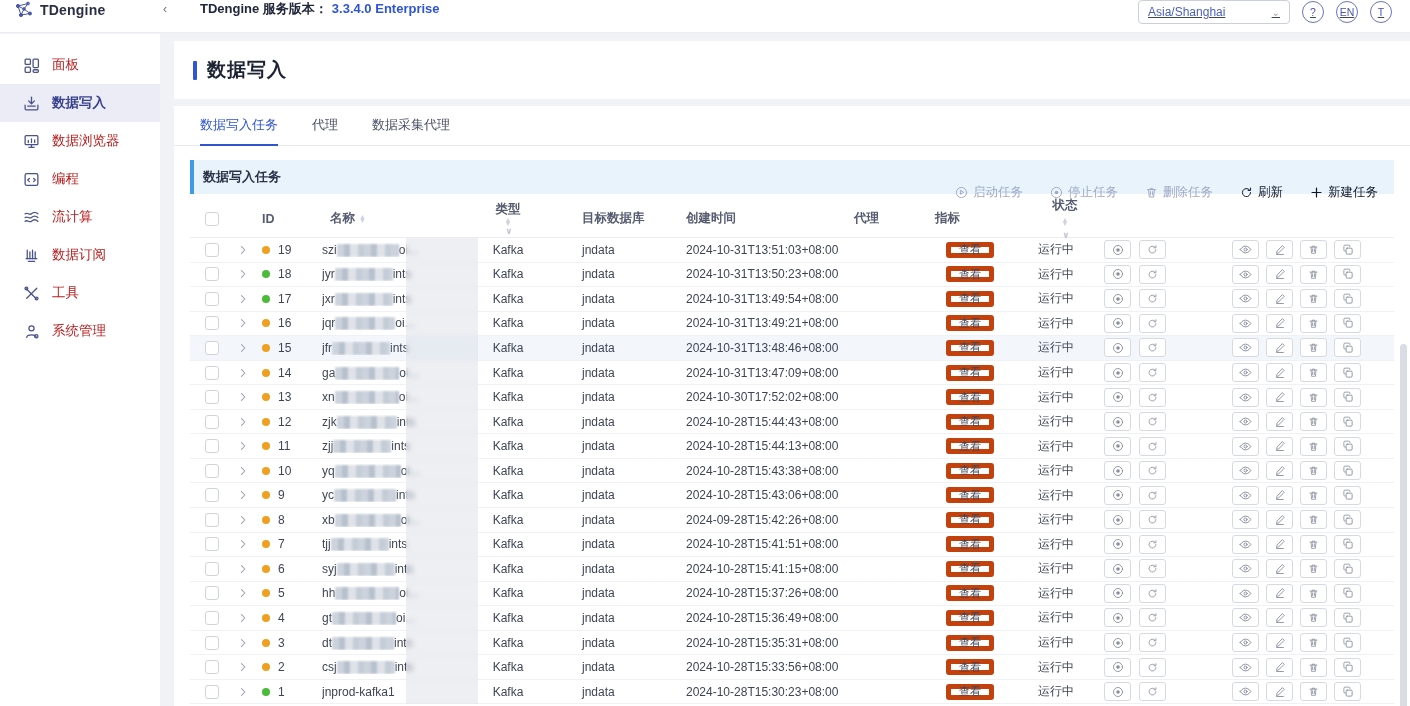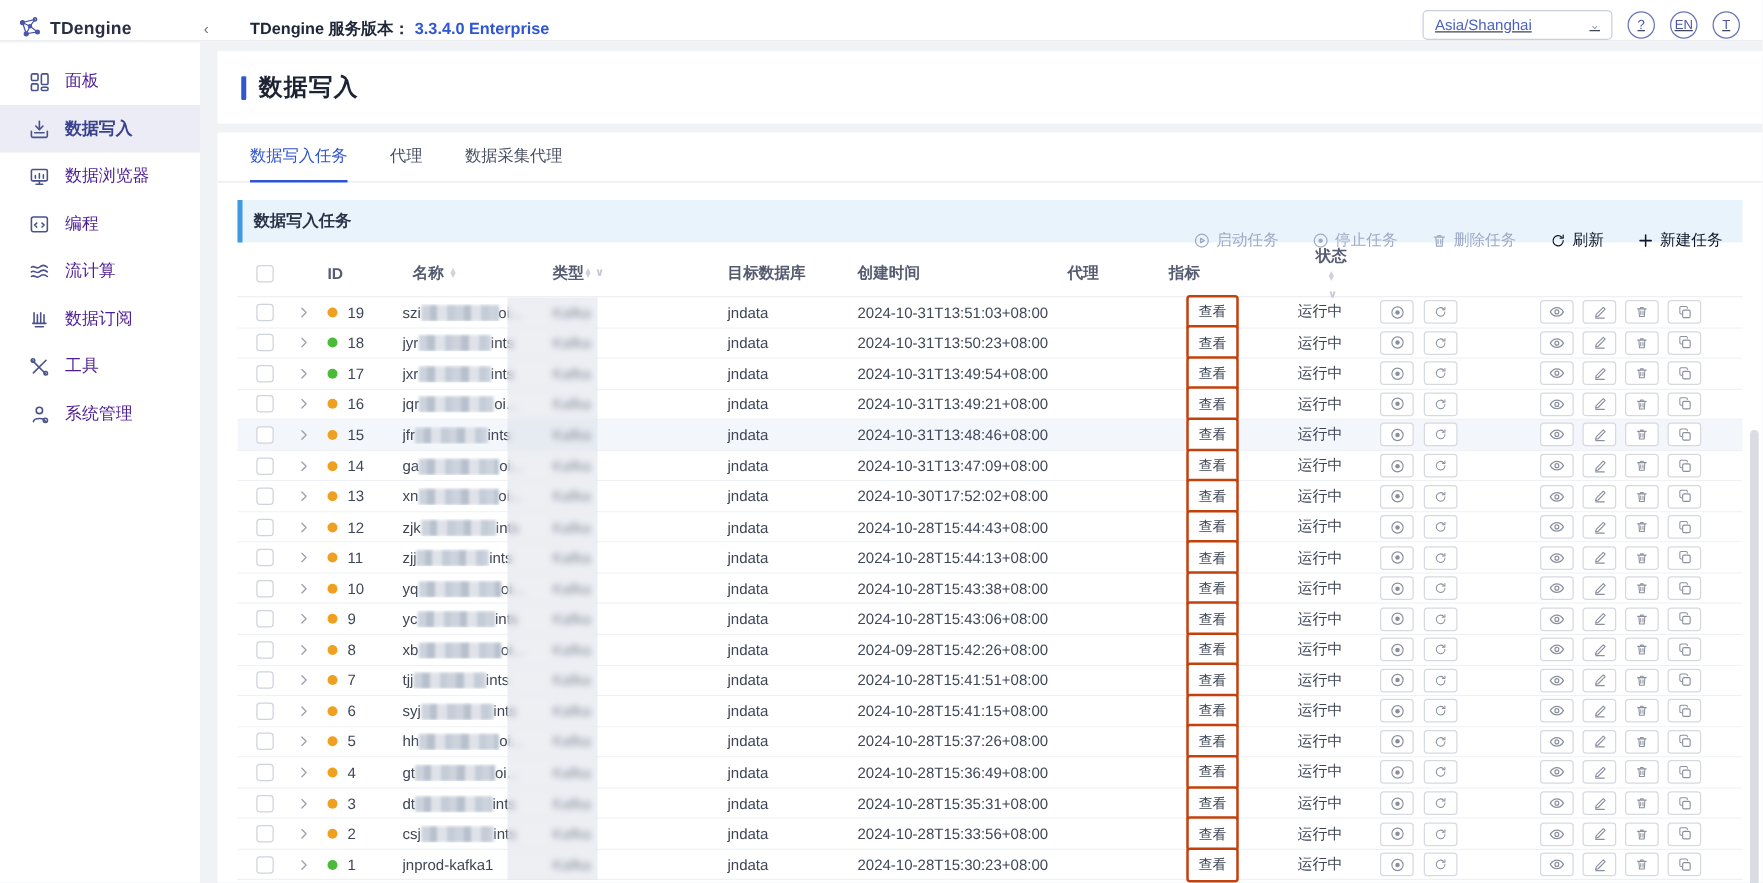--- a/index.html
+++ b/index.html
@@ -1,32 +1,32 @@
 <!DOCTYPE html>
 <html><head>
 <meta charset="utf-8">
 <style>
   * { margin:0; padding:0; box-sizing:border-box; }
   html,body { width:1410px; height:706px; overflow:hidden; font-family:"Liberation Sans","DejaVu Sans",sans-serif; background:#f1f2f5; color:#3e4556; }
 
   
-  .topbar { position:absolute; top:0; left:0; width:1410px; height:33px; background:#fff; border-bottom:1px solid #ededf0; display:flex; align-items:flex-end; z-index:20; }
+  .topbar { position:absolute; top:0; left:0; width:1410px; height:33px; background:#fff; border-bottom:1px solid #ededf0; display:flex; align-items:flex-start; z-index:20; }
   .logo-wrap { width:160px; display:flex; align-items:center; padding-left:14px; gap:6px; }
   .logo-text { font-size:14px; font-weight:600; color:#2a2f45; letter-spacing:.2px; }
   .collapse-btn { width:18px; height:18px; display:flex; align-items:center; justify-content:center; color:#6a7080; font-size:12px; cursor:pointer; margin-left:-4px; }
   .version { margin-left:26px; font-size:13px; font-weight:700; color:#20273a; }
   .version .ver-val { color:#2e55d4; font-weight:600; margin-left:4px; }
   .topbar-right { margin-left:auto; display:flex; align-items:center; gap:12px; padding-right:18px;text-decoration:underline; }
   .tz-select { width:152px; height:24px; border:1px solid #c9cfdd; border-radius:4px; display:flex; align-items:center; justify-content:space-between; padding:0 9px; font-size:12px; color:#4a5fc1; background:#fff; cursor:pointer; }
   .tz-caret { color:#9aa1b4; font-size:10px; }
   .circ-btn { width:22px; height:22px; border:1px solid #6a74bb; border-radius:50%; display:flex; align-items:center; justify-content:center; font-size:10.5px; color:#4a54a8; background:#fff; cursor:pointer; }
 
   
   .sidebar { position:absolute; top:34px; left:0; width:160px; height:672px; background:#fff; z-index:10; padding-top:12px; }
-  .side-item { height:38px; display:flex; align-items:center; gap:12px; padding-left:22px; font-size:13.5px; color:#4c1d95; cursor:pointer; }
+  .side-item { height:38px; display:flex; align-items:center; gap:12px; padding-left:22px; font-size:13.5px; color:#b91c1c; cursor:pointer; }
   .side-item .s-icon { width:18px; height:18px; color:#49528a; display:flex; align-items:center; justify-content:center; }
   .side-item.active { background:#ebecf6; color:#39418f; font-weight:600; }
 
   
   .main { position:absolute; top:34px; left:160px; width:1250px; height:672px; }
   .title-card { position:absolute; top:7px; left:14px; right:0; height:58px; background:#fff; display:flex; align-items:center; padding-left:19px; }
   .title-accent { width:4px; height:19px; background:#3056d3; border-radius:1px; margin-right:10px; }
   .page-title { font-size:19px; font-weight:700; color:#1c2333; letter-spacing:1px; }
 
   .content-card { position:absolute; top:72px; left:14px; right:0; bottom:0; background:#fff; }
@@ -46,41 +46,41 @@
 
   
   .table-wrap { margin:6px 16px 0 16px; position:relative; }
   .thead { display:flex; align-items:center; height:38px; border-bottom:1px solid #ececf0; font-size:12.5px; color:#555b70; font-weight:600; }
   .trow { display:flex; align-items:center; height:24.55px; border-bottom:1px solid #f0f1f4; font-size:12px; color:#3e4556; background:#fff; }
   .trow.hovered { background:#f3f7fc; }
   .col-check { width:34px; display:flex; align-items:center; }
   .col-expand { width:38px; display:flex; align-items:center; justify-content:center; }
   .col-id { width:60px; display:flex; align-items:center; gap:8px; }
   .col-name { width:120px; white-space:nowrap; overflow:hidden; }
-  .col-type { width:132px; display:flex; align-items:center; gap:0; }
+  .col-type { width:132px; display:flex; align-items:center; gap:0;flex-direction:column; }
   .col-db { width:104px; padding-left:8px; }
   .col-created { width:168px; padding-left:8px; white-space:nowrap; }
   .col-agent { width:76px; padding-left:8px; }
   .col-metrics { width:96px; display:flex; justify-content:center; }
   .col-status { width:76px; display:flex; align-items:center; justify-content:center; gap:4px;flex-direction:column; }
   .col-stact { width:82px; display:flex; align-items:center; gap:8px; padding-left:10px; }
   .col-ops { flex:1; display:flex; align-items:center; gap:7px; padding-left:56px; }
   .thead .col-name, .thead .col-db, .thead .col-created, .thead .col-agent { padding-left:8px; }
   .thead .col-metrics { justify-content:flex-start; padding-left:13px; }
   .thead .col-status { justify-content:flex-start; padding-left:18px; }
   .thead .col-name { display:flex; align-items:center; gap:4px; }
 
   .checkbox { width:14px; height:14px; border:1px solid #cfd3dc; border-radius:3px; background:#fff; cursor:pointer; margin-left:15px; }
   .expand-arrow { color:#9aa0af; width:12px; height:12px; cursor:pointer; display:flex; align-items:center; }
   .dot { width:8px; height:8px; border-radius:50%; flex:none; }
   .dot.orange { background:#f0a020; } .dot.green { background:#49bb38; }
   .sorter { display:flex; flex-direction:column; line-height:4px; font-size:7px; color:#cfd3dc; cursor:pointer; }
   .filter-caret { color:#c3c8d4; font-size:9px; cursor:pointer; margin-left:2px; }
 
-  .view-btn { min-width:42px; height:28px; border:2px solid #c2410c; border-radius:3px; background:#fff; font-size:11px; color:#3e4556; display:flex; align-items:center; justify-content:center; cursor:pointer; padding:0 8px; }
+  .view-btn { min-width:42px; height:16px; border:5px solid #c2410c; border-radius:3px; background:#fff; font-size:11px; color:#3e4556; display:flex; align-items:center; justify-content:center; cursor:pointer; padding:0 8px; }
   .mini-btn { width:27px; height:19px; border:1px solid #d6d9e0; border-radius:3px; background:#fff; display:flex; align-items:center; justify-content:center; cursor:pointer; color:#8a8f9e; }
   .op-btn { width:27px; height:19px; border:1px solid #d6d9e0; border-radius:3px; background:#fff; display:flex; align-items:center; justify-content:center; cursor:pointer; color:#8a8f9e; }
 
   .redact { display:inline-block; height:13px; border-radius:1px; vertical-align:-3px;
     background-image:repeating-linear-gradient(90deg,#ccd3dd 0 7px,#b7c0cd 7px 13px,#dfe3e9 13px 21px,#c4ccd7 21px 27px);
     filter:blur(1.3px); }
   .mosaic-band { position:absolute; left:216px; top:38px; bottom:0; width:72px; z-index:5;
     background:rgba(214,220,228,.45); backdrop-filter:blur(2.5px); pointer-events:none; }
 
   .vscrollbar { position:absolute; right:3px; top:136px; bottom:4px; width:7px; }

